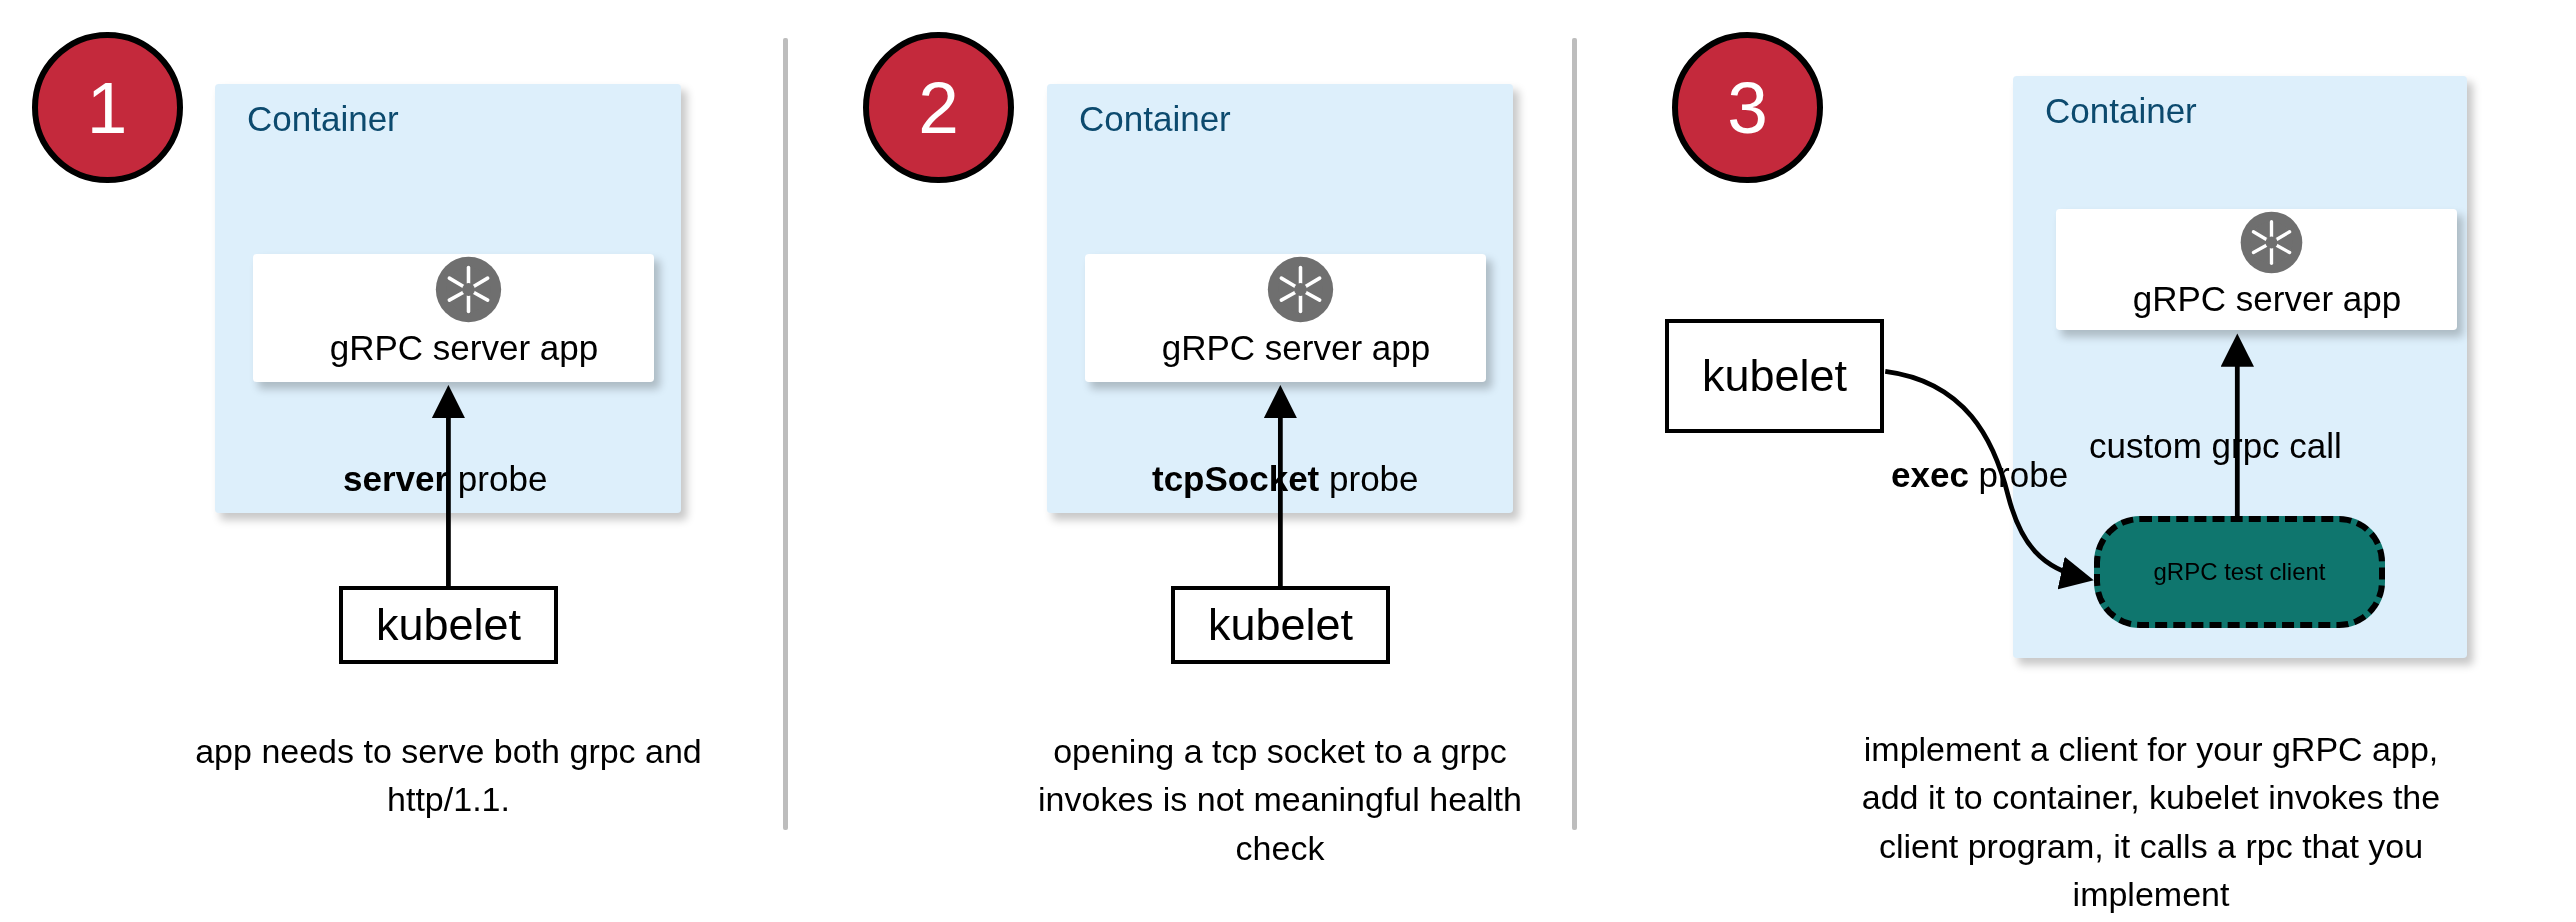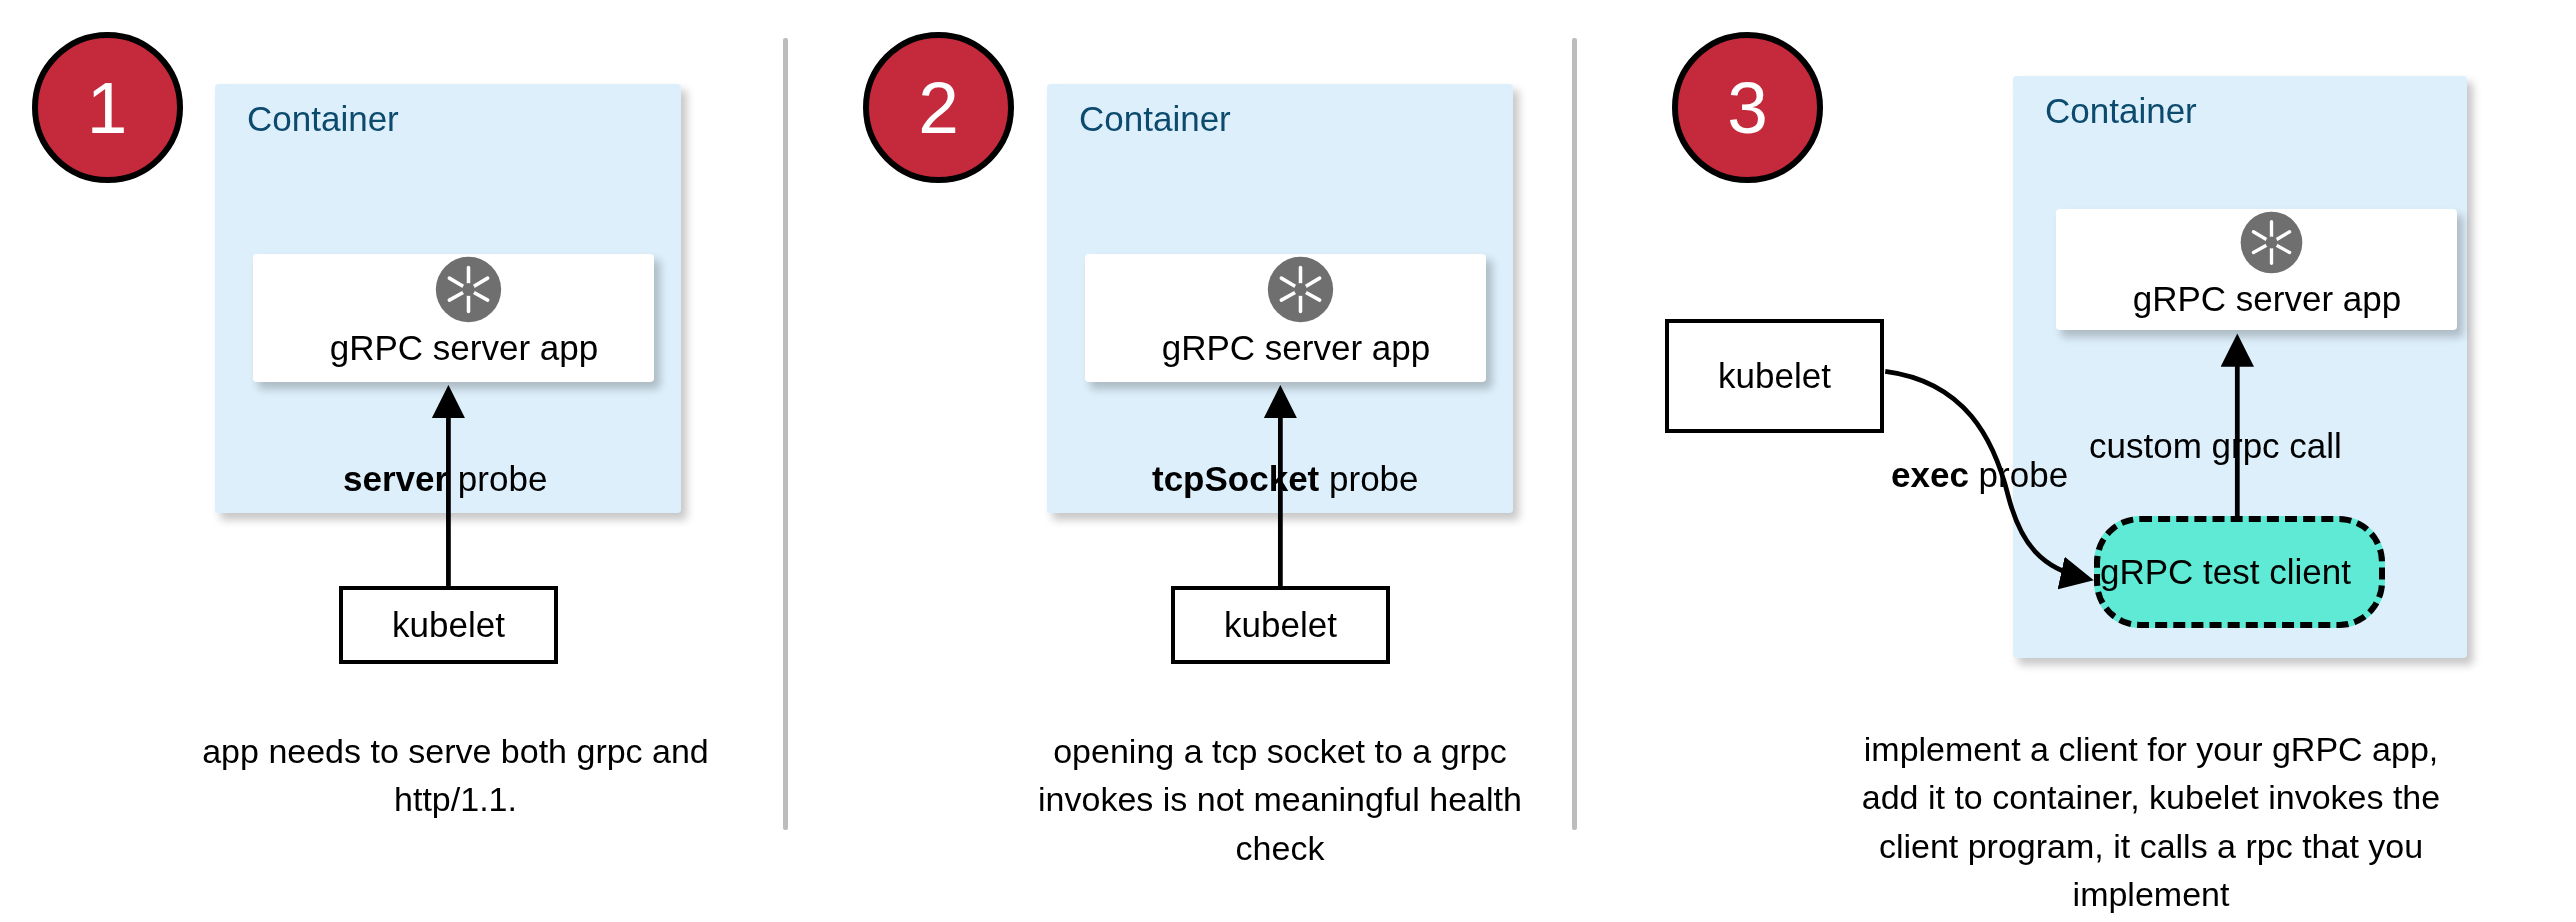--- a/index.html
+++ b/index.html
@@ -56,32 +56,32 @@
     margin-left:21px;font-size:35px;line-height:1.1;white-space:nowrap;color:#000;
   }
 
   
   .kubelet-box{
     position:absolute;
     background:#ffffff;
     border:4.8px solid #000;
     box-sizing:border-box;
     display:flex;align-items:center;justify-content:center;
-    font-size:35px;color:#000;
+    font-size:45px;color:#000;
   }
 
   
   .dashed-box{
     position:absolute;
-    background:#5eead4;
+    background:#0f766e;
     border:6.7px dashed #000;
     border-radius:46px;
     box-sizing:border-box;
-    display:flex;align-items:center;justify-content:flex-start;
-    font-size:35px;color:#000;white-space:nowrap;
+    display:flex;align-items:center;justify-content:center;
+    font-size:24px;color:#000;white-space:nowrap;
   }
 
   
   .arrow-svg{position:absolute;overflow:visible;pointer-events:none;}
 
   
   .edge-label{
     position:absolute;font-size:35px;line-height:1.1;white-space:nowrap;color:#000;
   }
   .edge-label b{font-weight:700;}
@@ -142,21 +142,21 @@
   </svg>
 
   <div class="edge-label" style="left:343px;top:460px;">
     <b>server</b><span> probe</span>
   </div>
 
   <div class="kubelet-box" style="left:339px;top:586px;width:219px;height:78px;">
     <span>kubelet</span>
   </div>
 
-  <div class="caption" style="left:198px;top:727px;width:515px;">app needs to serve both grpc and http/1.1.</div>
+  <div class="caption" style="left:191px;top:727px;width:515px;">app needs to serve both grpc and http/1.1.</div>
 
   <div class="badge" style="left:863px;top:31.5px;">2</div>
 
   <div class="container-box" style="left:1047px;top:84px;width:466px;height:429px;">
     <div class="container-label">Container</div>
   </div>
 
   <div class="app-box" style="left:1085px;top:254px;width:401px;height:128px;">
     <span class="app-icon">
       <svg width="71" height="71" viewBox="0 0 100 100" aria-hidden="true">

